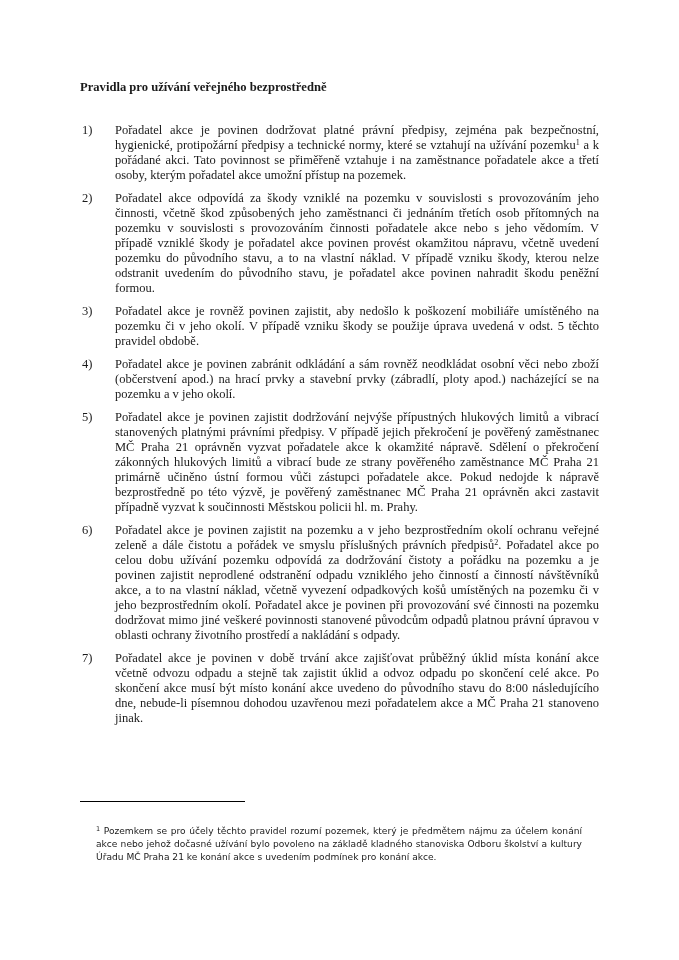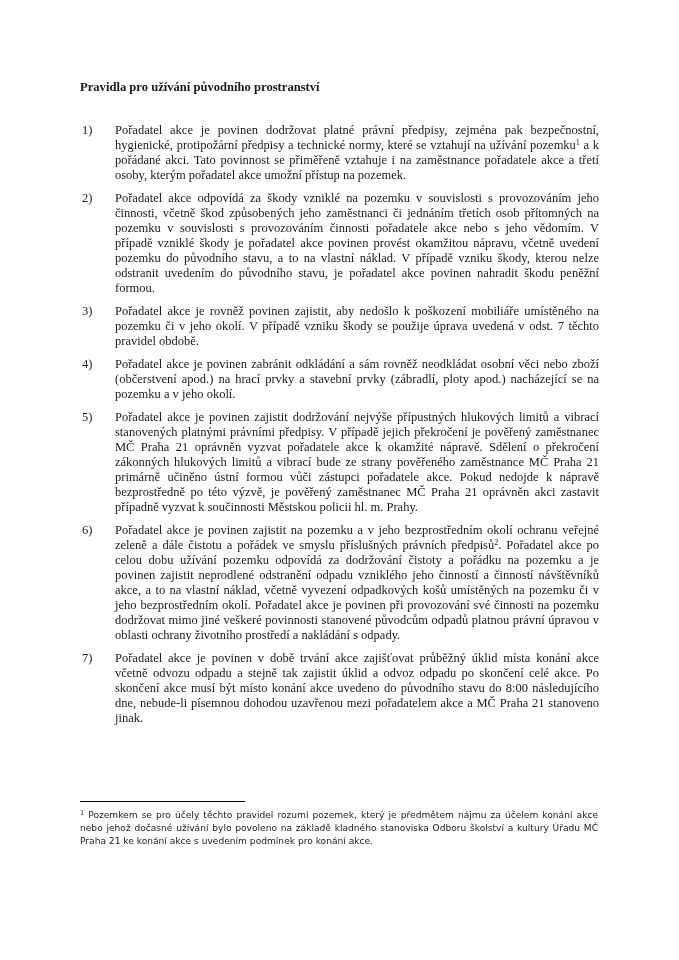--- a/index.html
+++ b/index.html
@@ -15,39 +15,39 @@
     position: relative; padding-left: 35px;
     font-family: "Liberation Serif", serif; font-size: 12.5px; line-height: 15.1px;
     text-align: justify; margin-bottom: 7.5px;
   }
   .rule-num { position: absolute; left: 2px; top: 0; }
   .rule sup { font-size: 8px; line-height: 0; vertical-align: 4px; }
   .fn-rule { position: absolute; left: 80px; top: 801px; width: 165px; height: 0; border-top: 1px solid #000; }
   .footnotes { position: absolute; left: 80px; top: 809px; width: 518px; }
   .footnote {
     font-family: "DejaVu Sans", sans-serif; font-size: 9.1px; line-height: 12.8px;
-    text-align: justify; margin: 0;
+    text-align: justify; margin: 16px;
   }
   .footnote sup { font-size: 6.5px; line-height: 0; vertical-align: 3px; }
 </style>
 </head>
 <body>
 
 <div class="page">
-  <h1 class="title">Pravidla pro užívání původního prostranství</h1>
+  <h1 class="title">Pravidla pro užívání veřejného bezprostředně</h1>
 
   <ol class="rules">
     <li class="rule">
       <span class="rule-num">1)</span><span>Pořadatel akce je povinen dodržovat platné právní předpisy, zejména pak bezpečnostní, hygienické, protipožární předpisy a technické normy, které se vztahují na užívání pozemku</span><sup>1</sup><span> a k pořádané akci. Tato povinnost se přiměřeně vztahuje i na zaměstnance pořadatele akce a třetí osoby, kterým pořadatel akce umožní přístup na pozemek.</span>
     </li>
     <li class="rule">
       <span class="rule-num">2)</span><span>Pořadatel akce odpovídá za škody vzniklé na pozemku v souvislosti s provozováním jeho činnosti, včetně škod způsobených jeho zaměstnanci či jednáním třetích osob přítomných na pozemku v souvislosti s provozováním činnosti pořadatele akce nebo s jeho vědomím. V případě vzniklé škody je pořadatel akce povinen provést okamžitou nápravu, včetně uvedení pozemku do původního stavu, a to na vlastní náklad. V případě vzniku škody, kterou nelze odstranit uvedením do původního stavu, je pořadatel akce povinen nahradit škodu peněžní formou.</span>
     </li>
     <li class="rule">
-      <span class="rule-num">3)</span><span>Pořadatel akce je rovněž povinen zajistit, aby nedošlo k poškození mobiliáře umístěného na pozemku či v jeho okolí. V případě vzniku škody se použije úprava uvedená v odst. 7 těchto pravidel obdobě.</span>
+      <span class="rule-num">3)</span><span>Pořadatel akce je rovněž povinen zajistit, aby nedošlo k poškození mobiliáře umístěného na pozemku či v jeho okolí. V případě vzniku škody se použije úprava uvedená v odst. 5 těchto pravidel obdobě.</span>
     </li>
     <li class="rule">
       <span class="rule-num">4)</span><span>Pořadatel akce je povinen zabránit odkládání a sám rovněž neodkládat osobní věci nebo zboží (občerstvení apod.) na hrací prvky a stavební prvky (zábradlí, ploty apod.) nacházející se na pozemku a v jeho okolí.</span>
     </li>
     <li class="rule">
       <span class="rule-num">5)</span><span>Pořadatel akce je povinen zajistit dodržování nejvýše přípustných hlukových limitů a vibrací stanovených platnými právními předpisy. V případě jejich překročení je pověřený zaměstnanec MČ Praha 21 oprávněn vyzvat pořadatele akce k okamžité nápravě.  Sdělení o překročení zákonných hlukových limitů a vibrací bude ze strany pověřeného zaměstnance MČ Praha 21 primárně učiněno ústní formou vůči zástupci pořadatele akce. Pokud nedojde k nápravě bezprostředně po této výzvě, je pověřený zaměstnanec MČ Praha 21 oprávněn akci zastavit případně vyzvat k součinnosti Městskou policii hl. m. Prahy.</span>
     </li>
     <li class="rule">
       <span class="rule-num">6)</span><span>Pořadatel akce je povinen zajistit na pozemku a v jeho bezprostředním okolí ochranu veřejné zeleně a dále čistotu a pořádek ve smyslu příslušných právních předpisů</span><sup>2</sup><span>. Pořadatel akce po celou dobu užívání pozemku odpovídá za dodržování čistoty a pořádku na pozemku a je povinen zajistit neprodlené odstranění odpadu vzniklého jeho činností a činností návštěvníků akce, a to na vlastní náklad, včetně vyvezení odpadkových košů umístěných na pozemku či v jeho bezprostředním okolí. Pořadatel akce je povinen při provozování své činnosti na pozemku dodržovat mimo jiné veškeré povinnosti stanovené původcům odpadů platnou právní úpravou v oblasti ochrany životního prostředí a nakládání s odpady.</span>
     </li>

